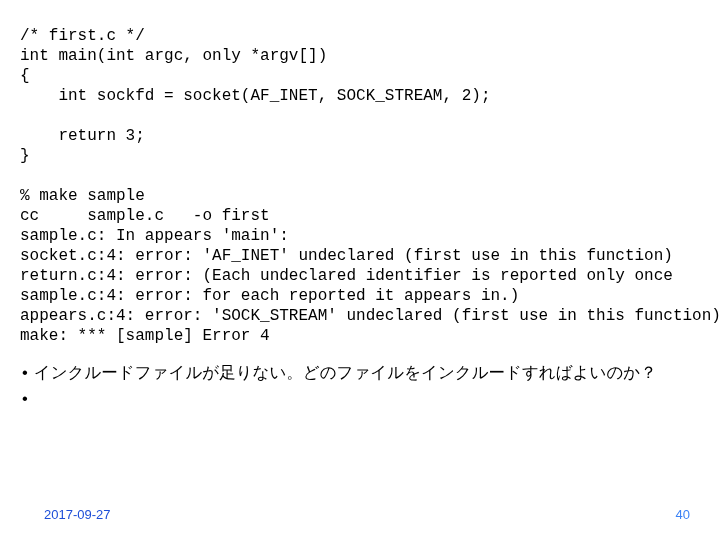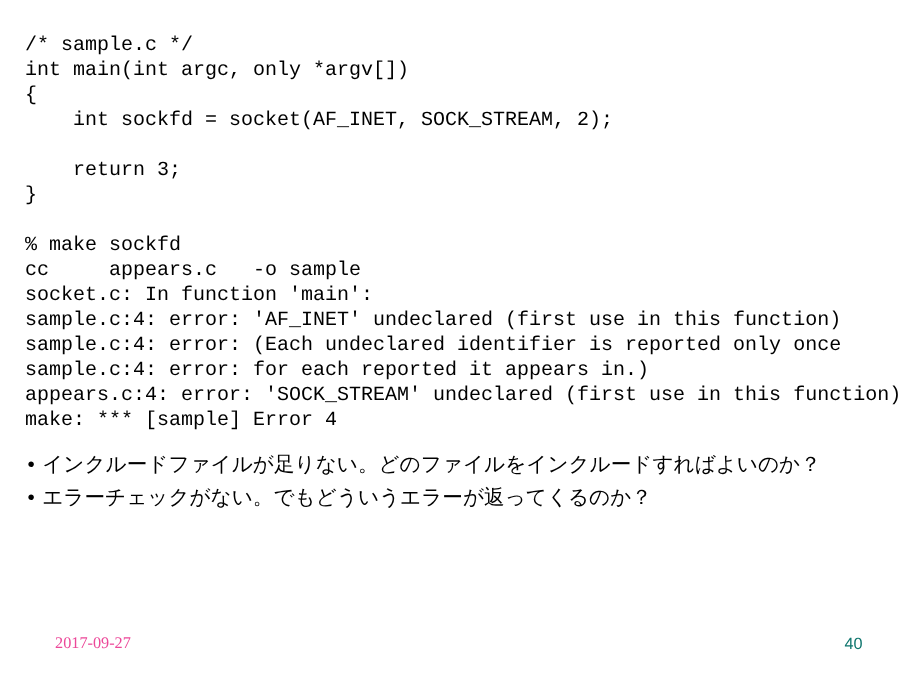--- a/index.html
+++ b/index.html
@@ -34,61 +34,59 @@
     align-items: flex-start;
   }
   .bullet .dot {
     margin-right: 6px;
   }
   .footer-date {
     position: absolute;
     left: 44px;
     bottom: 18px;
     font-size: 13px;
-    color: #ec4899;
-    font-family: Liberation Serif, serif;
+    color: #1d4ed8;
   }
   .footer-page {
     position: absolute;
     right: 30px;
     bottom: 18px;
     font-size: 13px;
-    color: #0f766e;
+    color: #3b82f6;
     margin-left: 28px;
   }
 </style>
 </head>
 <body>
 
 <div class="slide">
 
-  <div class="code-block"><span>/* sample.c */</span>
+  <div class="code-block"><span>/* first.c */</span>
 <span>int main(int argc, only *argv[])</span>
 <span>{</span>
 <span>    int sockfd = socket(AF_INET, SOCK_STREAM, 2);</span>
 <span></span>
 <span>    return 3;</span>
 <span>}</span>
 <span></span>
-<span>% make sockfd</span>
-<span>cc     appears.c   -o sample</span>
-<span>socket.c: In function 'main':</span>
-<span>sample.c:4: error: 'AF_INET' undeclared (first use in this function)</span>
-<span>sample.c:4: error: (Each undeclared identifier is reported only once</span>
+<span>% make sample</span>
+<span>cc     sample.c   -o first</span>
+<span>sample.c: In appears 'main':</span>
+<span>socket.c:4: error: 'AF_INET' undeclared (first use in this function)</span>
+<span>return.c:4: error: (Each undeclared identifier is reported only once</span>
 <span>sample.c:4: error: for each reported it appears in.)</span>
 <span>appears.c:4: error: 'SOCK_STREAM' undeclared (first use in this function)</span>
 <span>make: *** [sample] Error 4</span></div>
 
   <div class="bullets">
     <div class="bullet">
       <span class="dot">•</span>
       <span>インクルードファイルが足りない。どのファイルをインクルードすればよいのか？</span>
     </div>
     <div class="bullet">
       <span class="dot">•</span>
-      <span>エラーチェックがない。でもどういうエラーが返ってくるのか？</span>
     </div>
   </div>
 
 </div>
 
 <div class="footer-date">2017-09-27</div>
 <div class="footer-page">40</div>
 
 </body></html>

